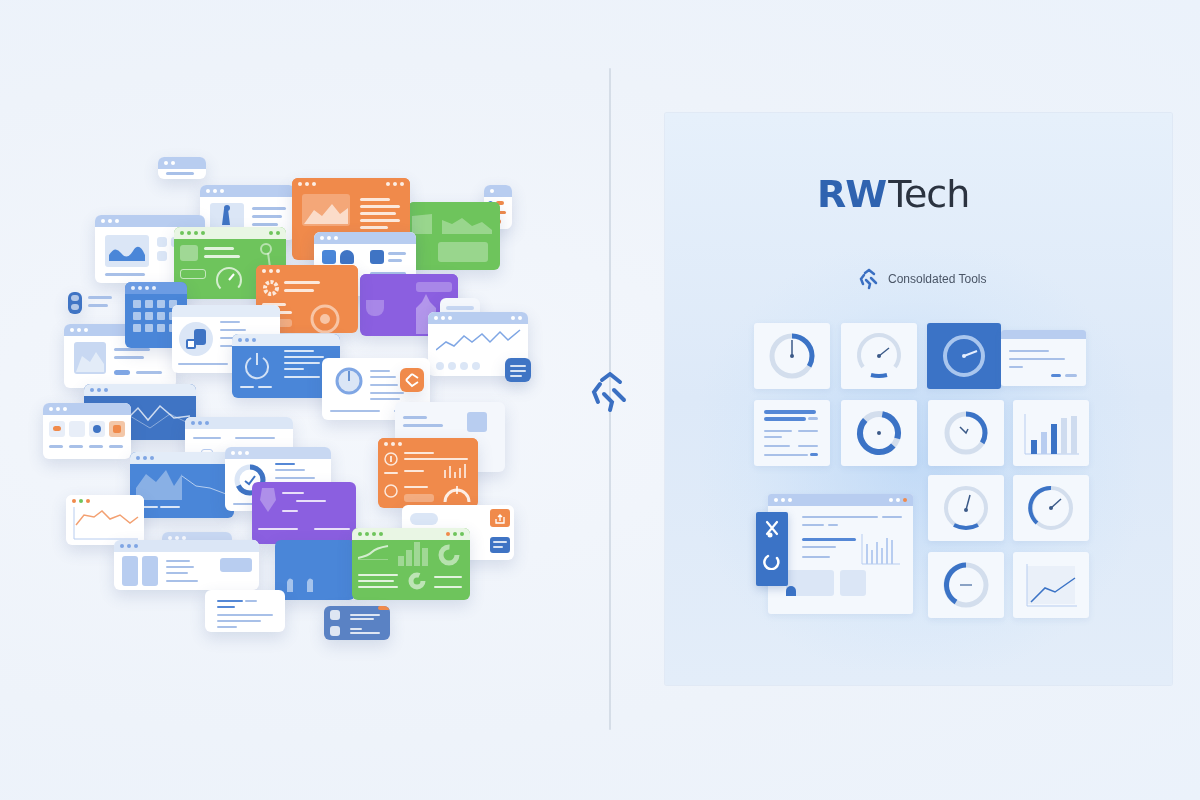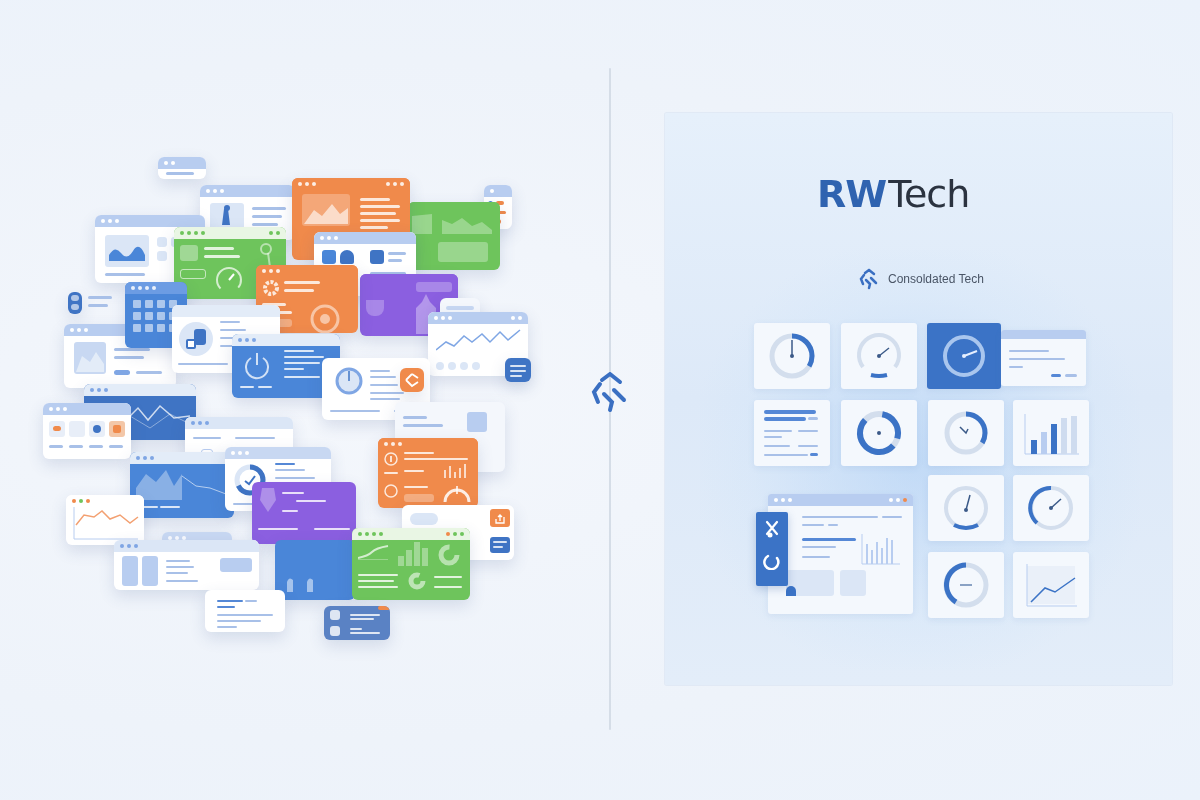--- a/index.html
+++ b/index.html
@@ -590,21 +590,21 @@
   <span class="logo-tech">Tech</span>
 </div>
 
 <div class="sub">
   <svg width="22" height="22" viewBox="0 0 44 44">
     <path d="M14 10 L22 4 M22 4 L32 12" fill="none" stroke="#3a6fc2" stroke-width="5" stroke-linecap="round"></path>
     <path d="M12 14 L6 22 L10 32" fill="none" stroke="#3a6fc2" stroke-width="5" stroke-linecap="round"></path>
     <path d="M16 24 L24 32 L22 40" fill="none" stroke="#3a6fc2" stroke-width="5" stroke-linecap="round"></path>
     <path d="M26 20 L36 30" fill="none" stroke="#3a6fc2" stroke-width="5" stroke-linecap="round"></path>
   </svg>
-  <span class="sub-label">Consoldated Tech</span>
+  <span class="sub-label">Consoldated Tools</span>
 </div>
 
 <div class="tile" style="left:754px;top:323px">
   <svg width="76" height="66">
       <circle cx="38" cy="33" r="20" fill="none" stroke="#d3deed" stroke-width="5"></circle>
       <circle cx="38" cy="33" r="20" fill="none" stroke="#3b73c6" stroke-width="5" stroke-dasharray="42 84" transform="rotate(-90 38 33)"></circle>
       <line x1="38" y1="33" x2="38" y2="17" stroke="#3b5a88" stroke-width="1.5"></line>
       <circle cx="38" cy="33" r="2" fill="#3b5a88"></circle>
     </svg>
 </div>

